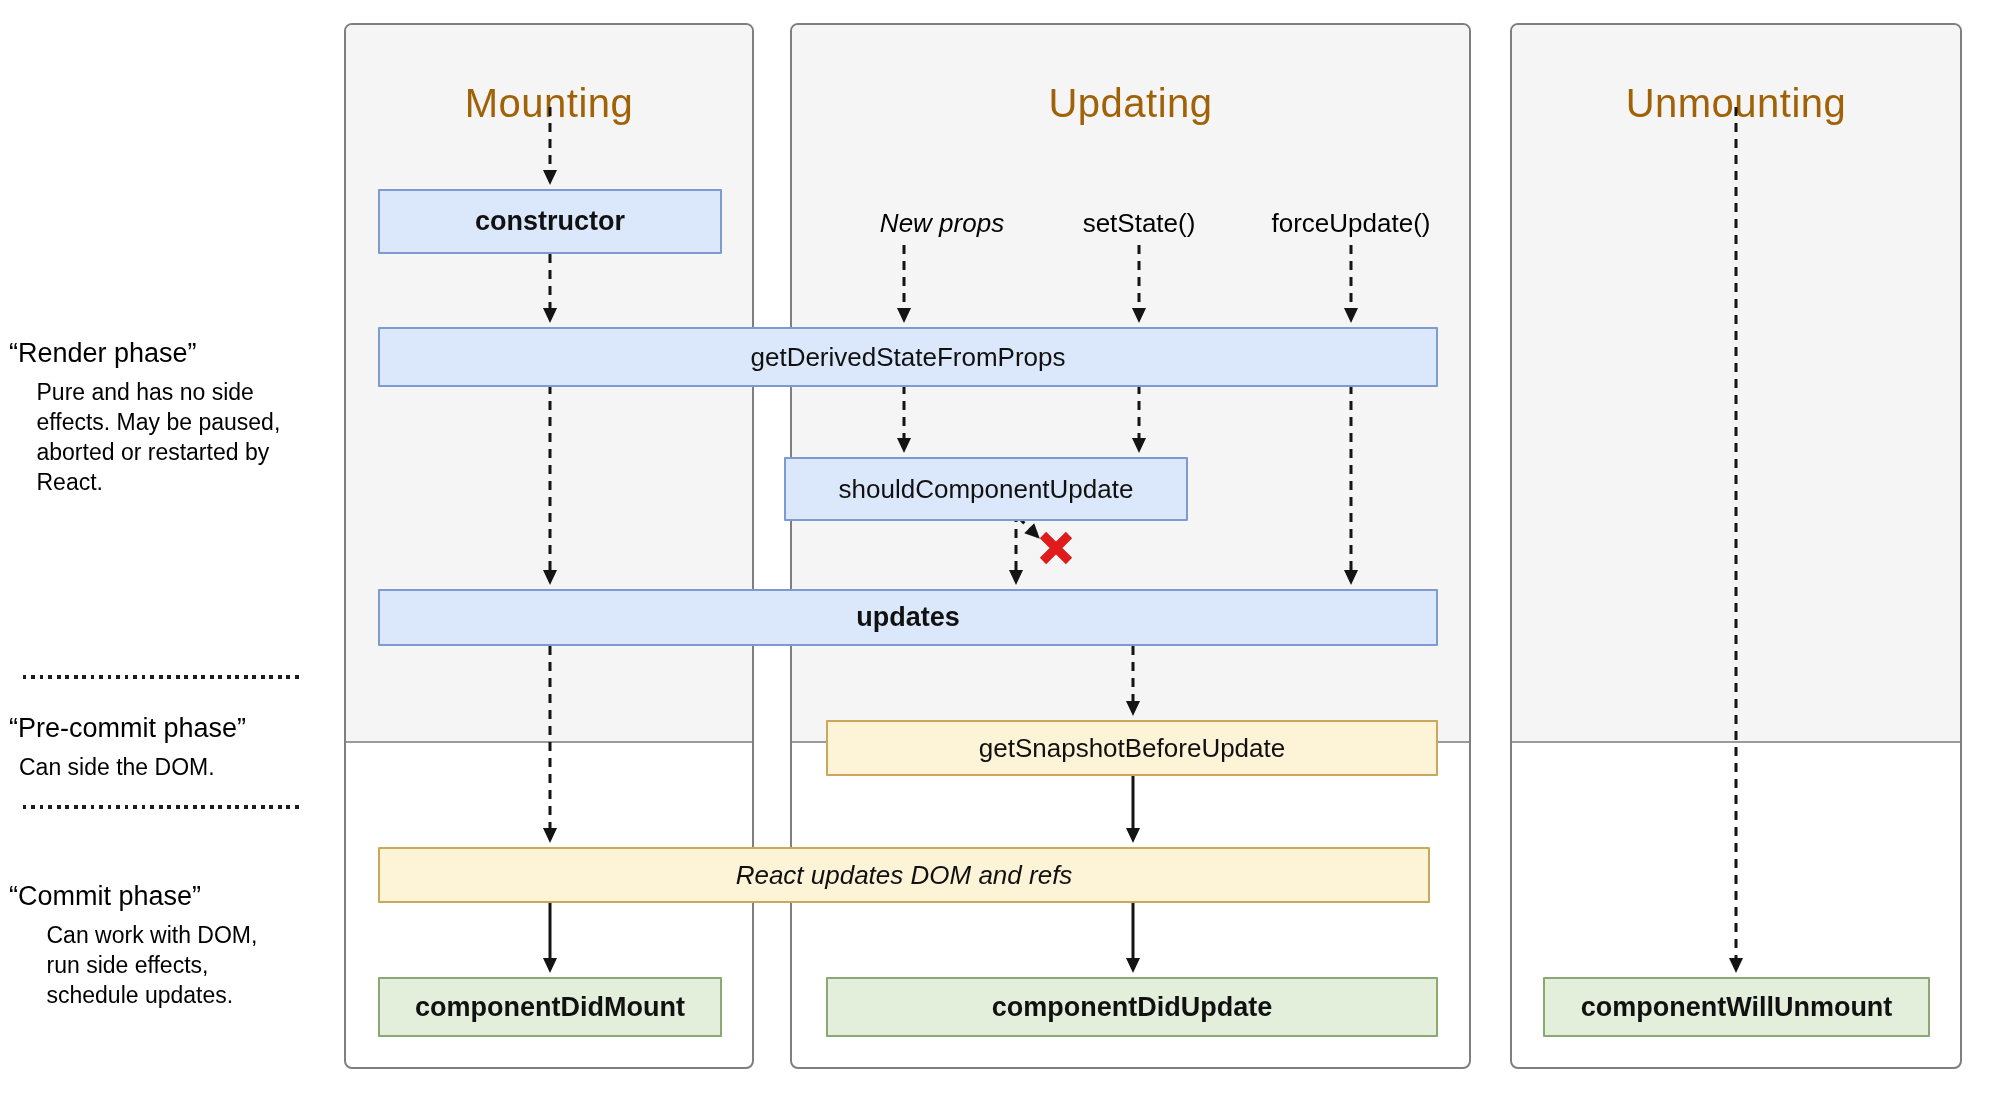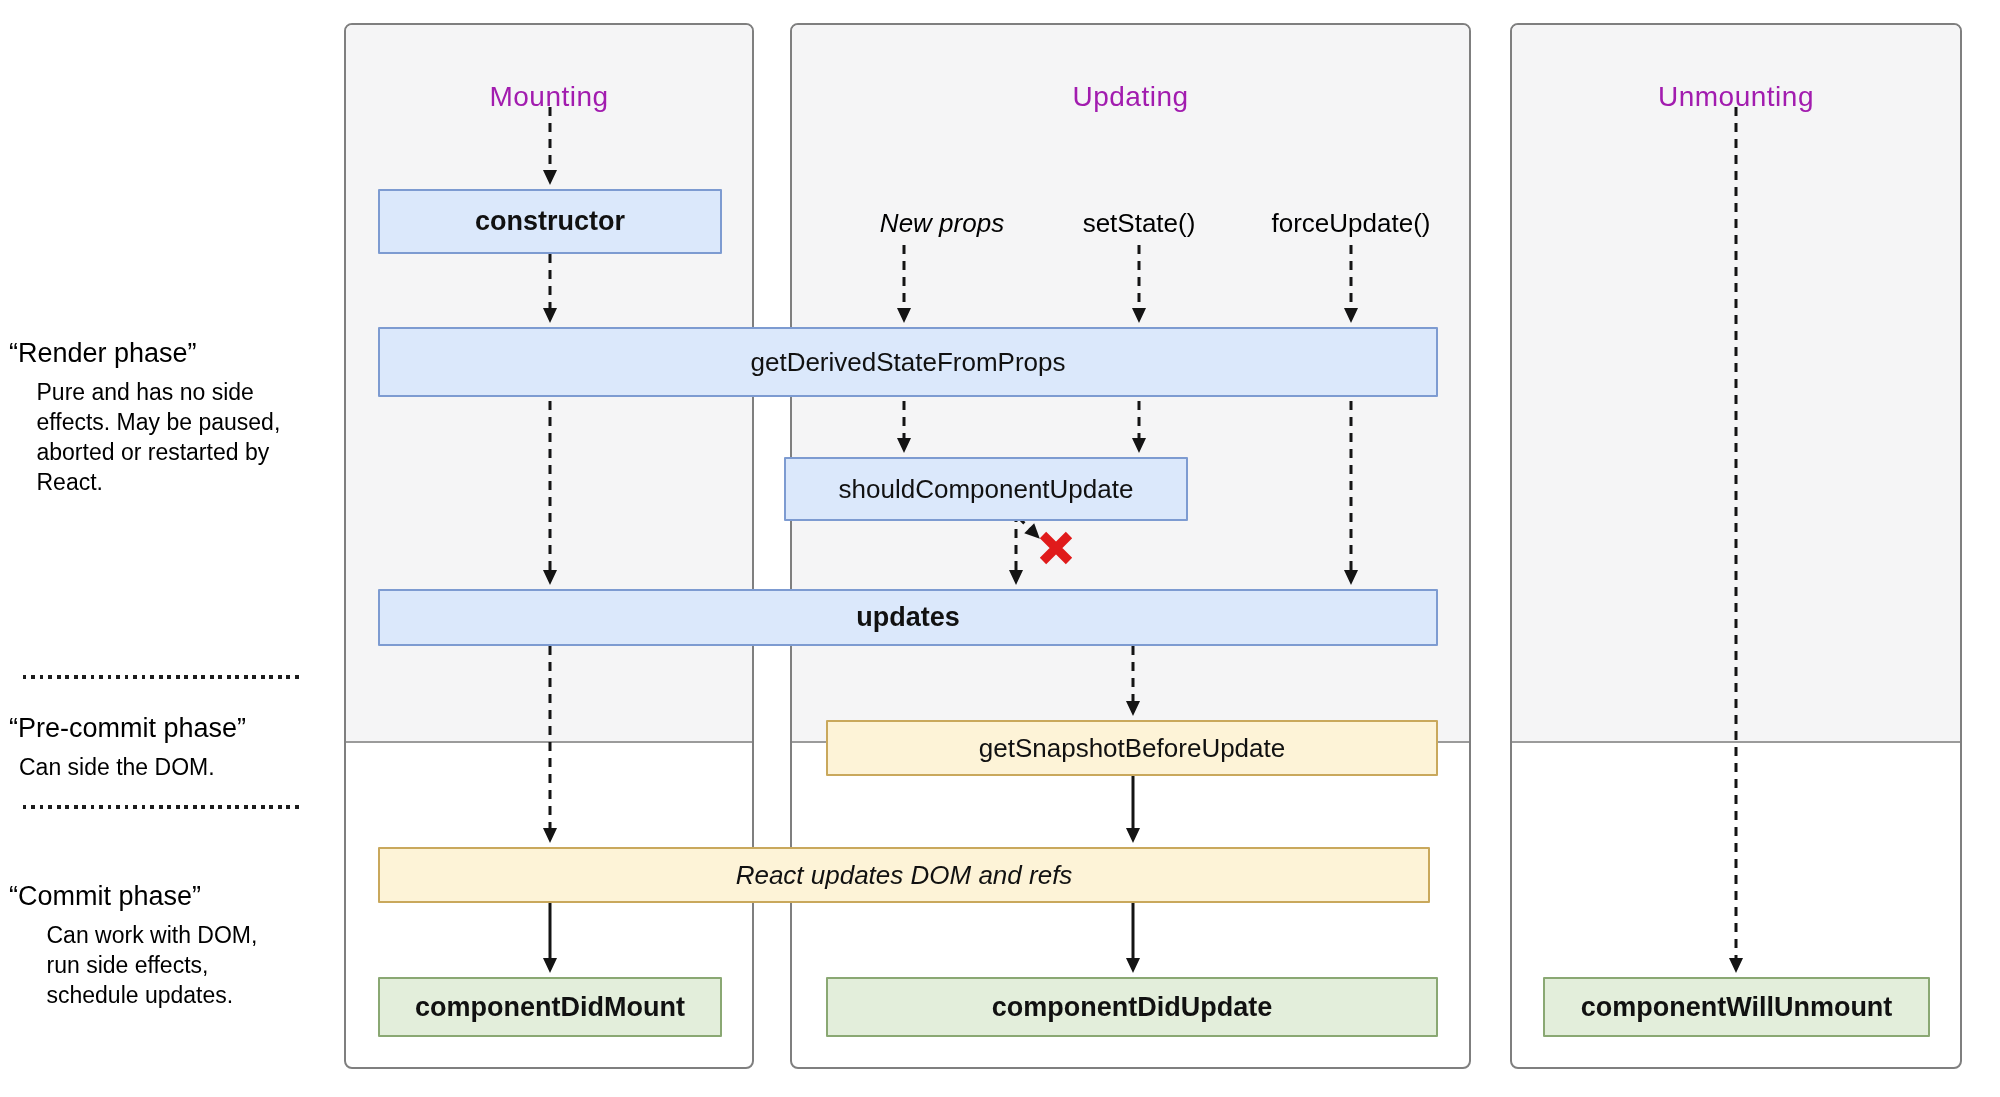--- a/index.html
+++ b/index.html
@@ -34,22 +34,22 @@
     overflow:hidden;
   }
   .panel-gray{
     position:absolute;left:0;top:0;right:0;height:718px; 
     background:var(--panel-gray);
     border-bottom:2px solid #9b9b9b;
   }
   .panel-title{
     position:absolute;left:0;right:0;top:56px;
     text-align:center;
-    font-size:28px;font-weight:500;letter-spacing:.5px;
-    color:#a21caf;
+    font-size:40px;font-weight:500;letter-spacing:.5px;
+    color:#a16207;
   }
 
   
   .note{position:absolute;left:9px;width:300px;text-align:left;}
   .note-title{font-size:27px;font-weight:500;line-height:34px;color:#000;}
   .note-desc{font-size:23px;line-height:30px;margin:7px auto 0 auto;color:#000;}
   .dotted-divider{
     position:absolute;left:23px;width:278px;height:4px;
     background:repeating-linear-gradient(90deg,#1c1c1c 0 3.5px,transparent 3.5px 8.5px);
   }
@@ -161,21 +161,21 @@
 
     <g class="abort-x" transform="translate(1056,548)">
       <path d="M-13,-13 L13,13 M13,-13 L-13,13"></path>
     </g>
   </svg>
 
   <div class="node blue bold" style="left:378px;top:189px;width:344px;height:65px">
     <span>constructor</span>
   </div>
 
-  <div class="node blue" style="left:378px;top:327px;width:1060px;height:70px">
+  <div class="node blue" style="left:378px;top:327px;width:1060px;height:60px">
     <span>getDerivedStateFromProps</span>
   </div>
 
   <div class="node blue" style="left:784px;top:457px;width:404px;height:64px">
     <span>shouldComponentUpdate</span>
   </div>
 
   <div class="node blue bold" style="left:378px;top:589px;width:1060px;height:57px">
     <span>updates</span>
   </div>

